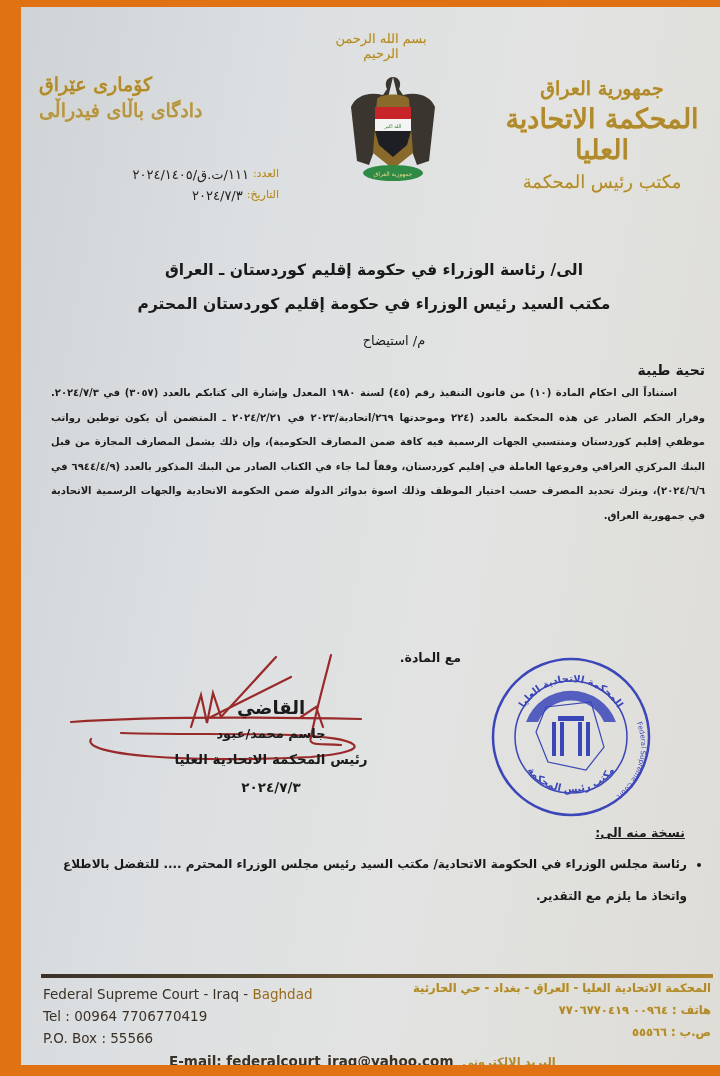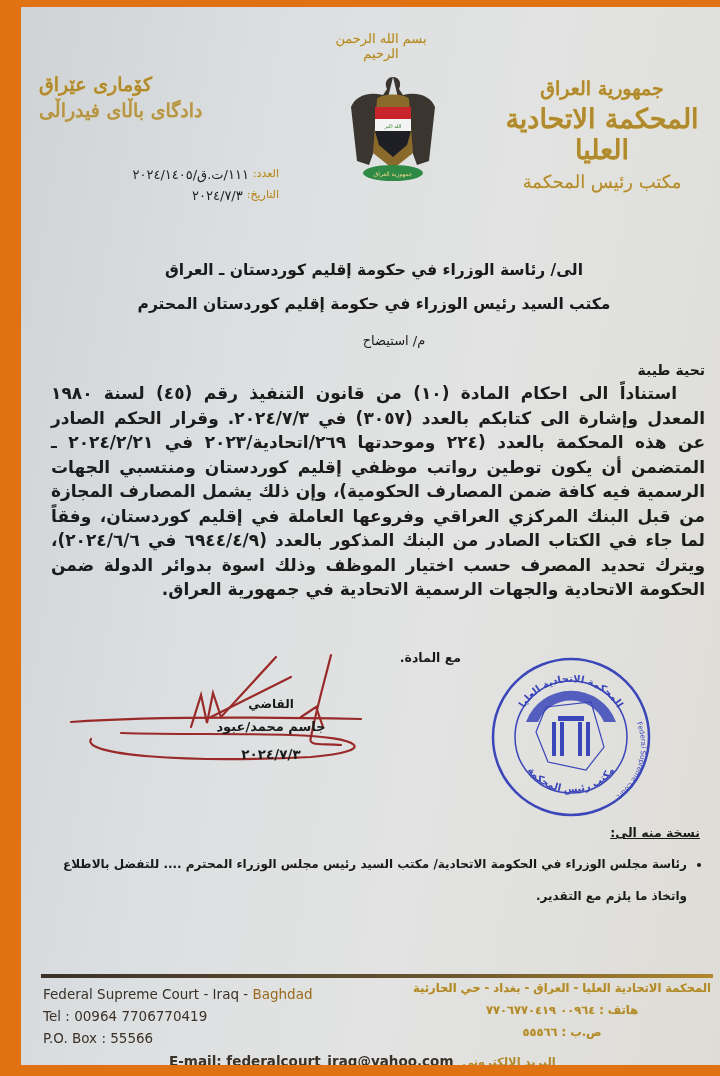--- a/index.html
+++ b/index.html
@@ -29,41 +29,41 @@
 
   .ref { left: 8px; top: 160px; width: 250px; direction: rtl; font-size: 13px; color:#222; }
   .ref .row { display: flex; justify-content: flex-start; gap: 4px; margin-bottom: 6px; }
   .ref .lbl { font-size: 11px; }
 
   .emblem { left: 326px; top: 66px; width: 92px; height: 112px; }
 
   .addressee { left: 40px; right: 40px; top: 246px; text-align: center; direction: rtl; font-weight: bold; font-size: 15.5px; color:#1a1a1a; line-height: 34px; }
   .subject { left: 0; right: 0; top: 326px; text-align: center; direction: rtl; font-size: 13px; color:#1a1a1a; padding-left: 40px; }
   .greeting { right: 22px; top: 355px; direction: rtl; font-weight: bold; font-size: 14px; color:#1a1a1a; }
-  .body-text { left: 30px; right: 22px; top: 374px; direction: rtl; text-align: justify; text-align-last: right; font-size: 17px; font-weight: bold; color:#1c1c1c; line-height: 24.5px; }
+  .body-text { left: 30px; right: 22px; top: 374px; direction: rtl; text-align: justify; text-align-last: right; font-size: 10px; font-weight: bold; color:#1c1c1c; line-height: 24.5px; }
   .body-text p { margin: 0; text-indent: 28px; }
 
   .closing { left: 370px; top: 643px; width: 70px; direction: rtl; font-size: 12.5px; font-weight: bold; color:#1a1a1a; }
   .sig-block { left: 150px; top: 690px; width: 200px; direction: rtl; text-align: center; color:#1a1a1a; }
-  .sig-block .t { font-size: 12px; font-weight: bold; }
+  .sig-block .t { font-size: 18px; font-weight: bold; }
   .sig-block .n { font-size: 13px; font-weight: bold; margin-top: 8px; }
   .sig-block .p { font-size: 13.5px; font-weight: bold; margin-top: 10px; }
   .sig-block .d { font-size: 13.5px; font-weight: bold; margin-top: 12px; }
   .signature { left: 40px; top: 640px; width: 320px; height: 120px; }
 
   .stamp { left: 465px; top: 645px; width: 170px; height: 170px; }
 
   .copies { left: 30px; right: 22px; top: 818px; direction: rtl; color:#1a1a1a; }
-  .copies .h { font-size: 12.5px; font-weight: bold; text-decoration: underline; margin-right: 5px; }
+  .copies .h { font-size: 12.5px; font-weight: bold; text-decoration: underline; margin-right: 20px; }
   .copies ul { margin: 8px 0 0 0; padding: 0 18px 0 0; font-size: 12px; font-weight: bold; line-height: 32px; }
 
   .footer-rule { left: 20px; right: 14px; top: 967px; height: 4px; background: linear-gradient(90deg,#3a3128,#6a5530 60%,#b0872d); }
   .footer-en { left: 22px; top: 976px; font-family: "DejaVu Sans", sans-serif; font-weight: normal; font-size: 13.5px; color: #3a3127; line-height: 22px; }
   .footer-en .baghdad { color: #9a6a1d; }
-  .footer-ar { right: 16px; top: 970px; direction: rtl; text-align: center; font-weight: bold; font-size: 11.5px; line-height: 22px; }
+  .footer-ar { right: 16px; top: 970px; direction: rtl; text-align: right; font-weight: bold; font-size: 11.5px; line-height: 22px; }
   .footer-email { left: 148px; top: 1040px; font-weight: bold; font-size: 13.5px; color:#3a3127;margin-top:6px; }
   .footer-email .ar { color:#b08a2e; font-size: 11.5px; margin-left: 4px; }
 </style>
 </head>
 <body>
 
 <div class="page">
 
   <div class="abs bismillah gold">بسم الله الرحمن الرحيم</div>
 
@@ -122,20 +122,21 @@
       <path d="M130 80 L140 48 L146 76 L152 46 L160 70 L215 10"></path>
       <path d="M150 70 L230 30"></path>
       <path d="M270 8 C262 40 256 60 250 90 C246 100 262 96 280 98"></path>
       <path d="M240 70 L255 60 L262 80"></path>
     </g>
   </svg>
 
   <div class="abs sig-block">
     <div class="t">القاضي</div>
     <div class="n">جاسم محمد/عبود</div>
+    <div class="p">رئيس المحكمة الاتحادية العليا</div>
     <div class="d">٢٠٢٤/٧/٣</div>
   </div>
 
   <svg class="abs stamp" viewBox="0 0 170 170">
     <defs>
       <path id="arcTop" d="M30 85 A55 55 0 0 1 140 85"></path>
       <path id="arcBot" d="M32 100 A55 55 0 0 0 138 100"></path>
       <path id="arcSide" d="M145 60 A62 62 0 0 1 120 150"></path>
     </defs>
     <circle cx="85" cy="85" r="78" fill="none" stroke="#3b46b8" stroke-width="2.5"></circle>

